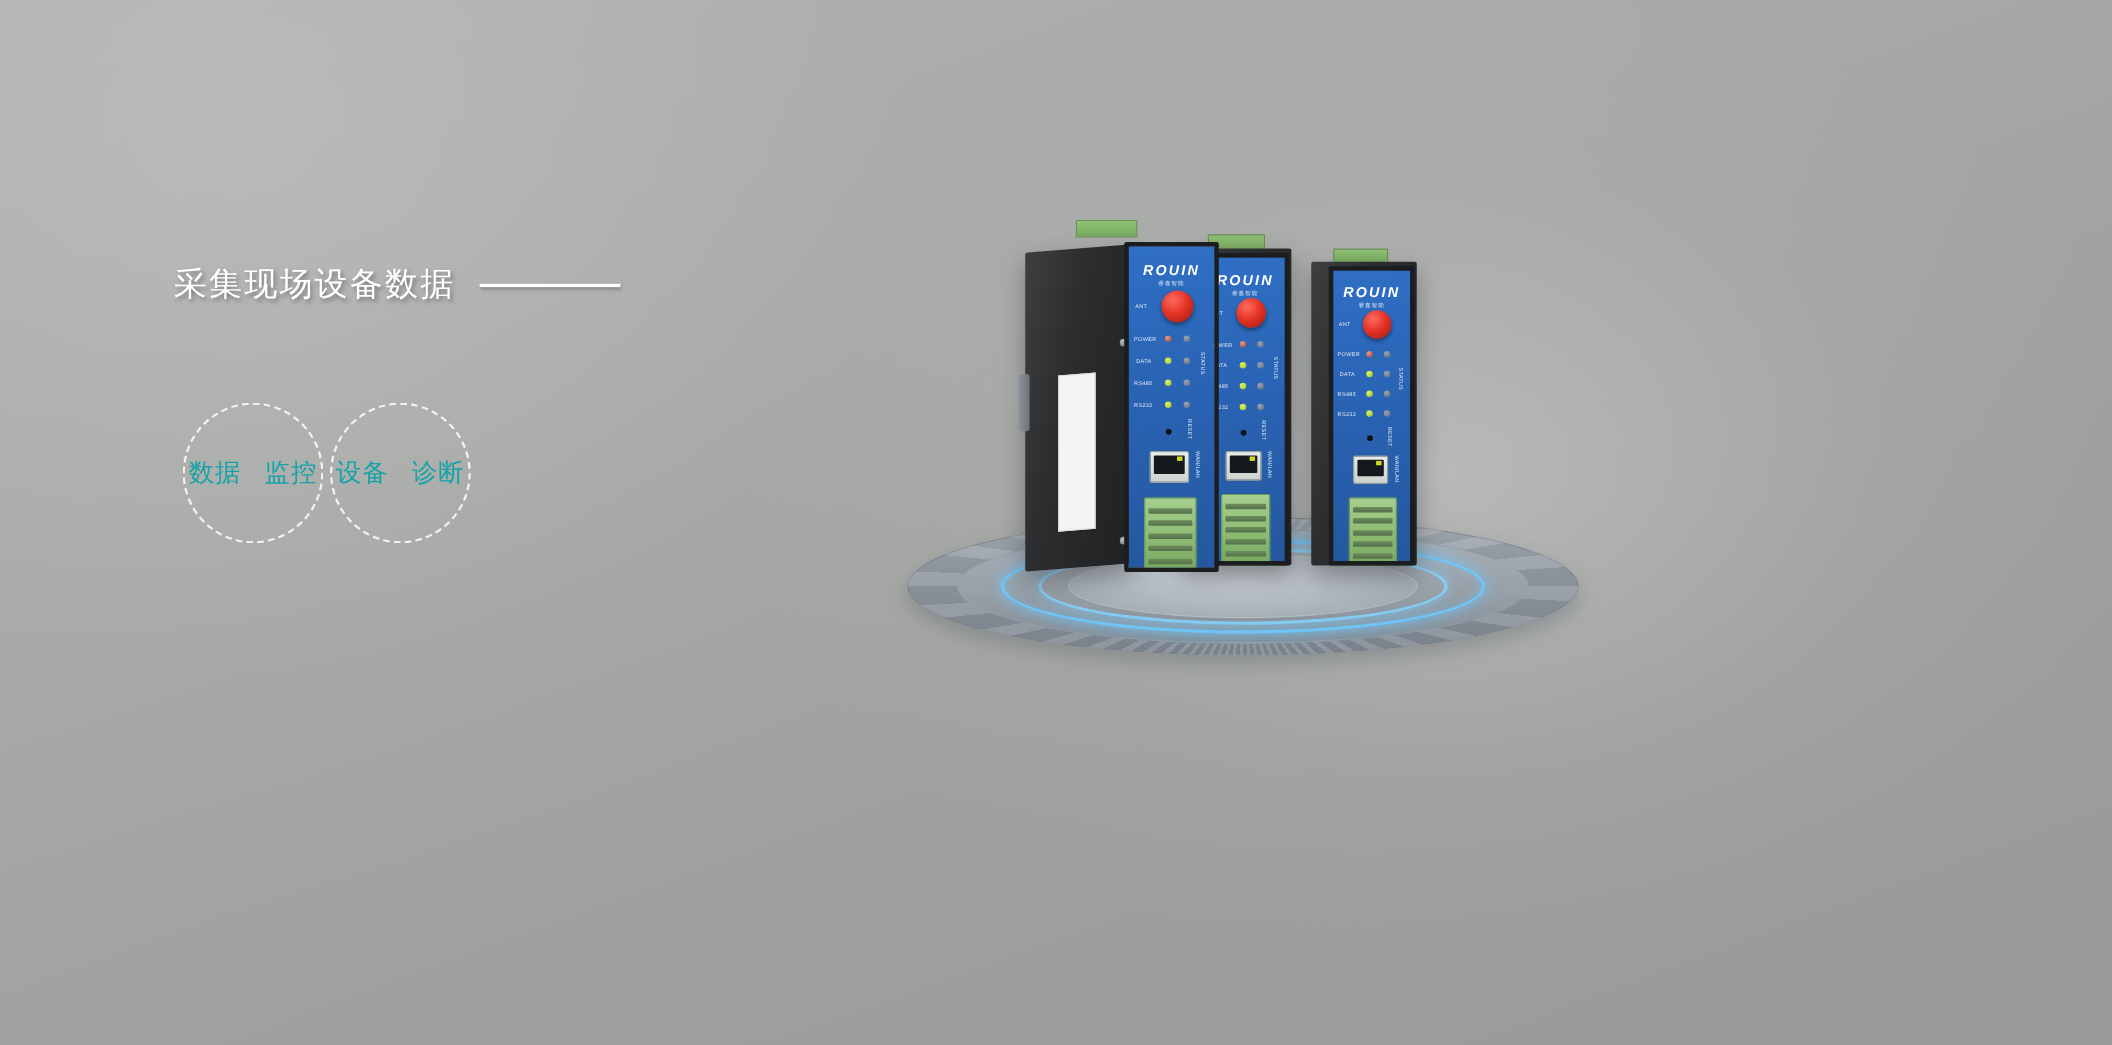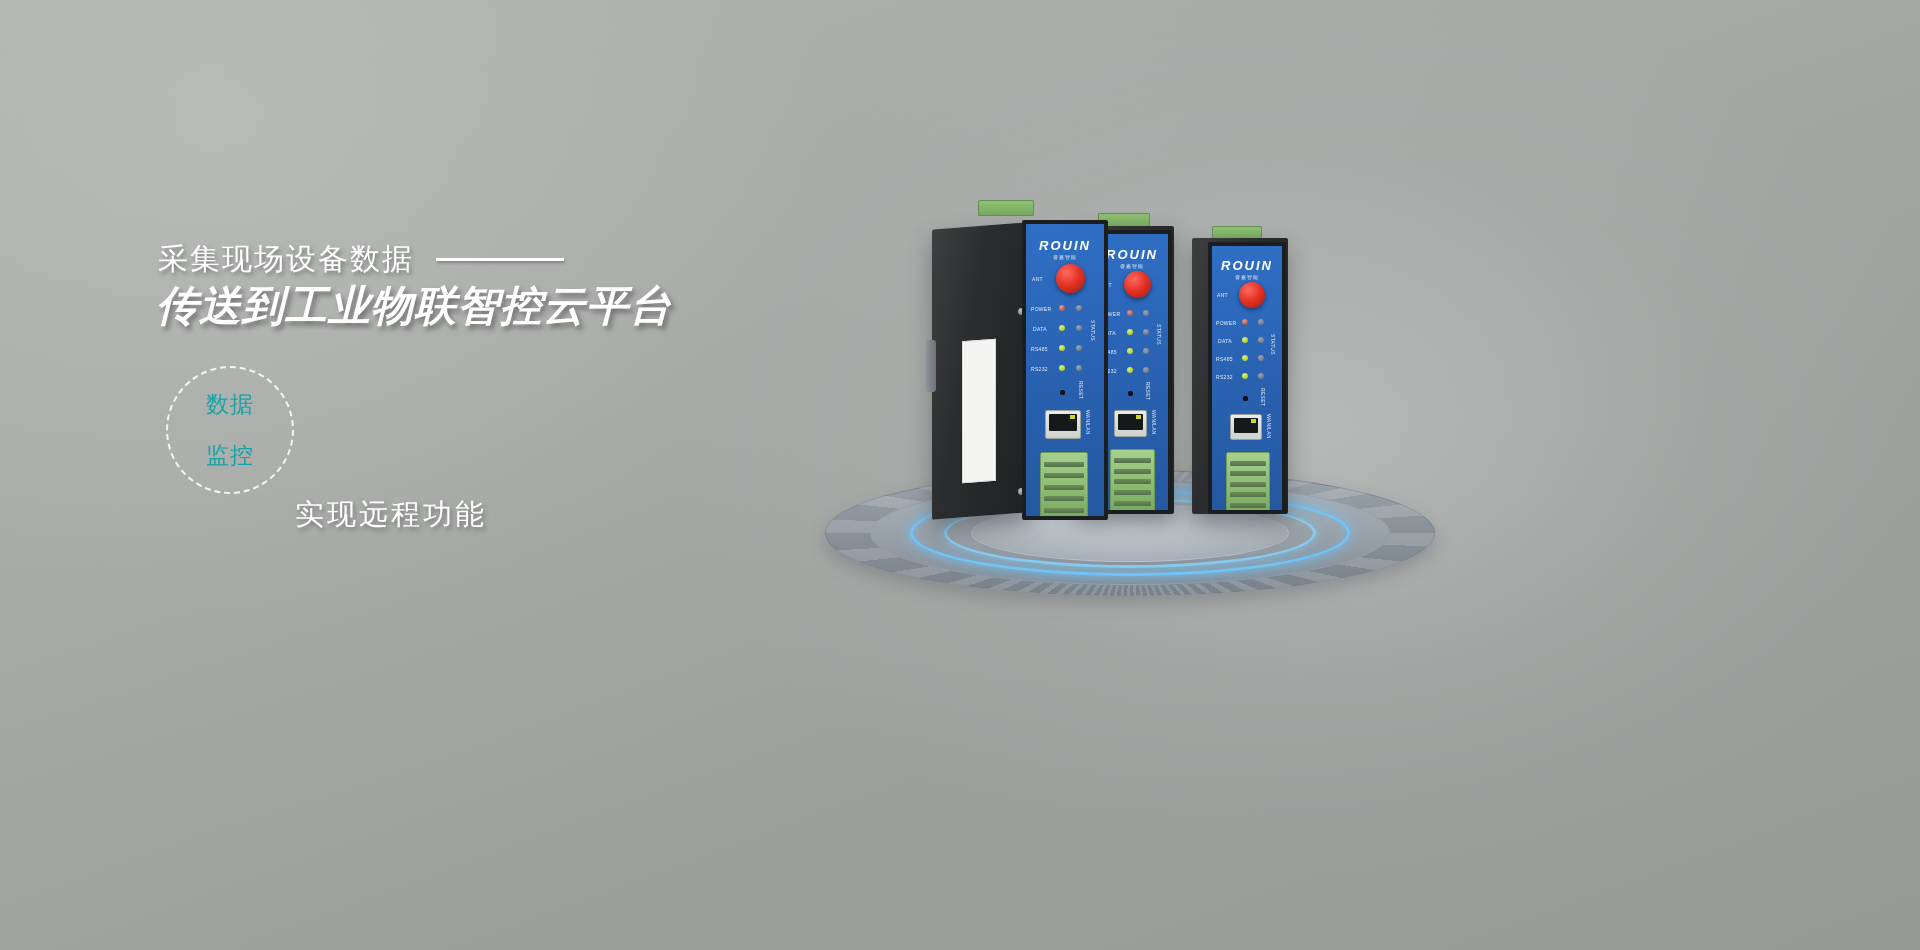--- a/index.html
+++ b/index.html
@@ -40,21 +40,21 @@
     font-weight:700;font-style:italic;letter-spacing:1px;
     white-space:nowrap;
     text-shadow:3px 4px 5px rgba(68,70,68,.60);
   }
 
   
   #circles{position:absolute;left:166px;top:366px;display:flex;gap:6px;}
   .circle{
     width:128px;height:128px;border-radius:50%;
     border:2px dashed rgba(255,255,255,.85);
-    display:flex;flex-direction:column;align-items:center;justify-content:center;
+    display:flex;flex-direction:row;align-items:center;justify-content:center;
     box-sizing:border-box;
     gap:21px;
   }
   .circle span{
     display:block;font-size:23px;line-height:1.28;
     color:#16a3a8;letter-spacing:1px;text-align:center;
     font-weight:400;
   }
 
   .sub1{
@@ -203,30 +203,32 @@
 
 <div id="stage">
 
   <div id="copy">
 
     <div class="kicker-row">
       <div class="kicker">采集现场设备数据</div>
       <span class="kicker-rule"></span>
     </div>
 
-    <div class="headline">传送到工业物联智控云平台</div>
 
     <div id="circles">
       <div class="circle">
         <span>数据</span>
         <span>监控</span>
       </div>
-    </div>
-
-    <div class="sub1">实现远程功能</div>
+      <div class="circle">
+        <span>设备</span>
+        <span>诊断</span>
+      </div>
+    </div>
+
   </div>
 
   <div id="scene">
 
     <div id="pedestal">
       <div class="ped-ring ped-outer"></div>
       <div class="ped-ring ped-teeth"></div>
       <div class="ped-ring ped-mid"></div>
       <div class="ped-ring ped-glow1"></div>
       <div class="ped-ring ped-glow2"></div>

